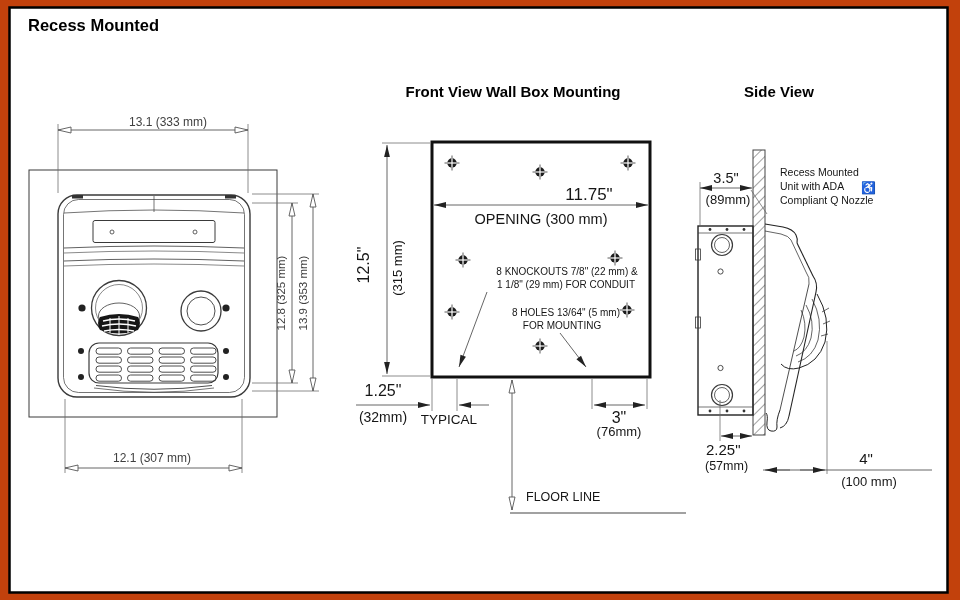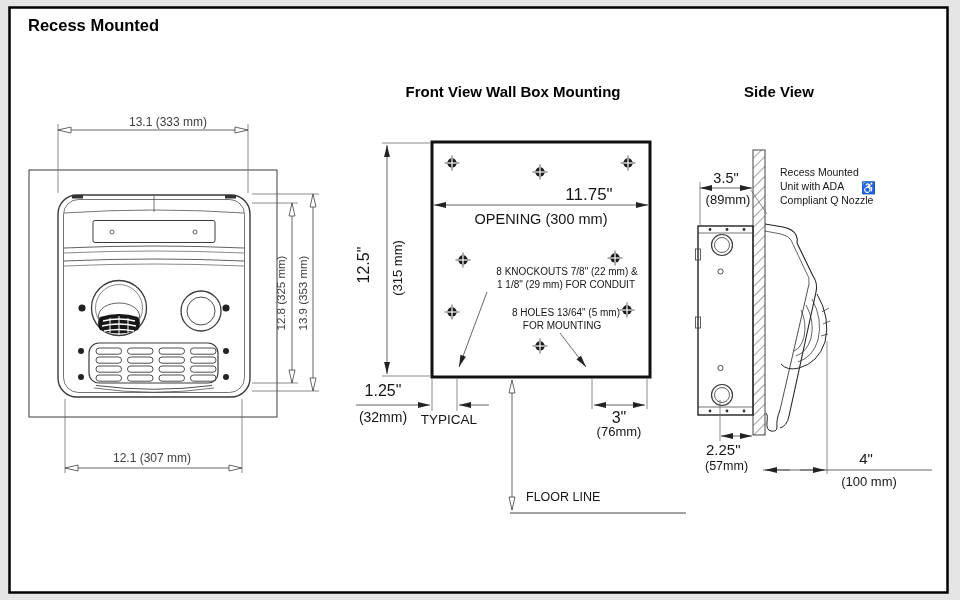--- a/index.html
+++ b/index.html
@@ -1,16 +1,16 @@
 <!DOCTYPE html>
 <html><head>
 <meta charset="utf-8">
 <style>
   html,body{margin:0;padding:0;background:#ffffff;}
-  .canvas{position:relative;width:960px;height:600px;background:#e5e5e5;overflow:hidden;
+  .canvas{position:relative;width:960px;height:600px;background:#c2410c;overflow:hidden;
           font-family:"Liberation Sans",sans-serif;}
   svg{position:absolute;left:0;top:0;}
   text{font-family:"Liberation Sans",sans-serif;fill:#161616;}
   .t-page-title{font-size:16.5px;font-weight:bold;fill:#000;}
   .t-sec-title{font-size:15px;font-weight:bold;fill:#000;}
   .t-ldim{font-size:12px;fill:#3f3f3f;}
   .t-ldim-s{font-size:11.5px;fill:#3f3f3f;}
   .t-big{font-size:17px;}
   .t-open{font-size:14.5px;}
   .t-r16{font-size:16px;}

